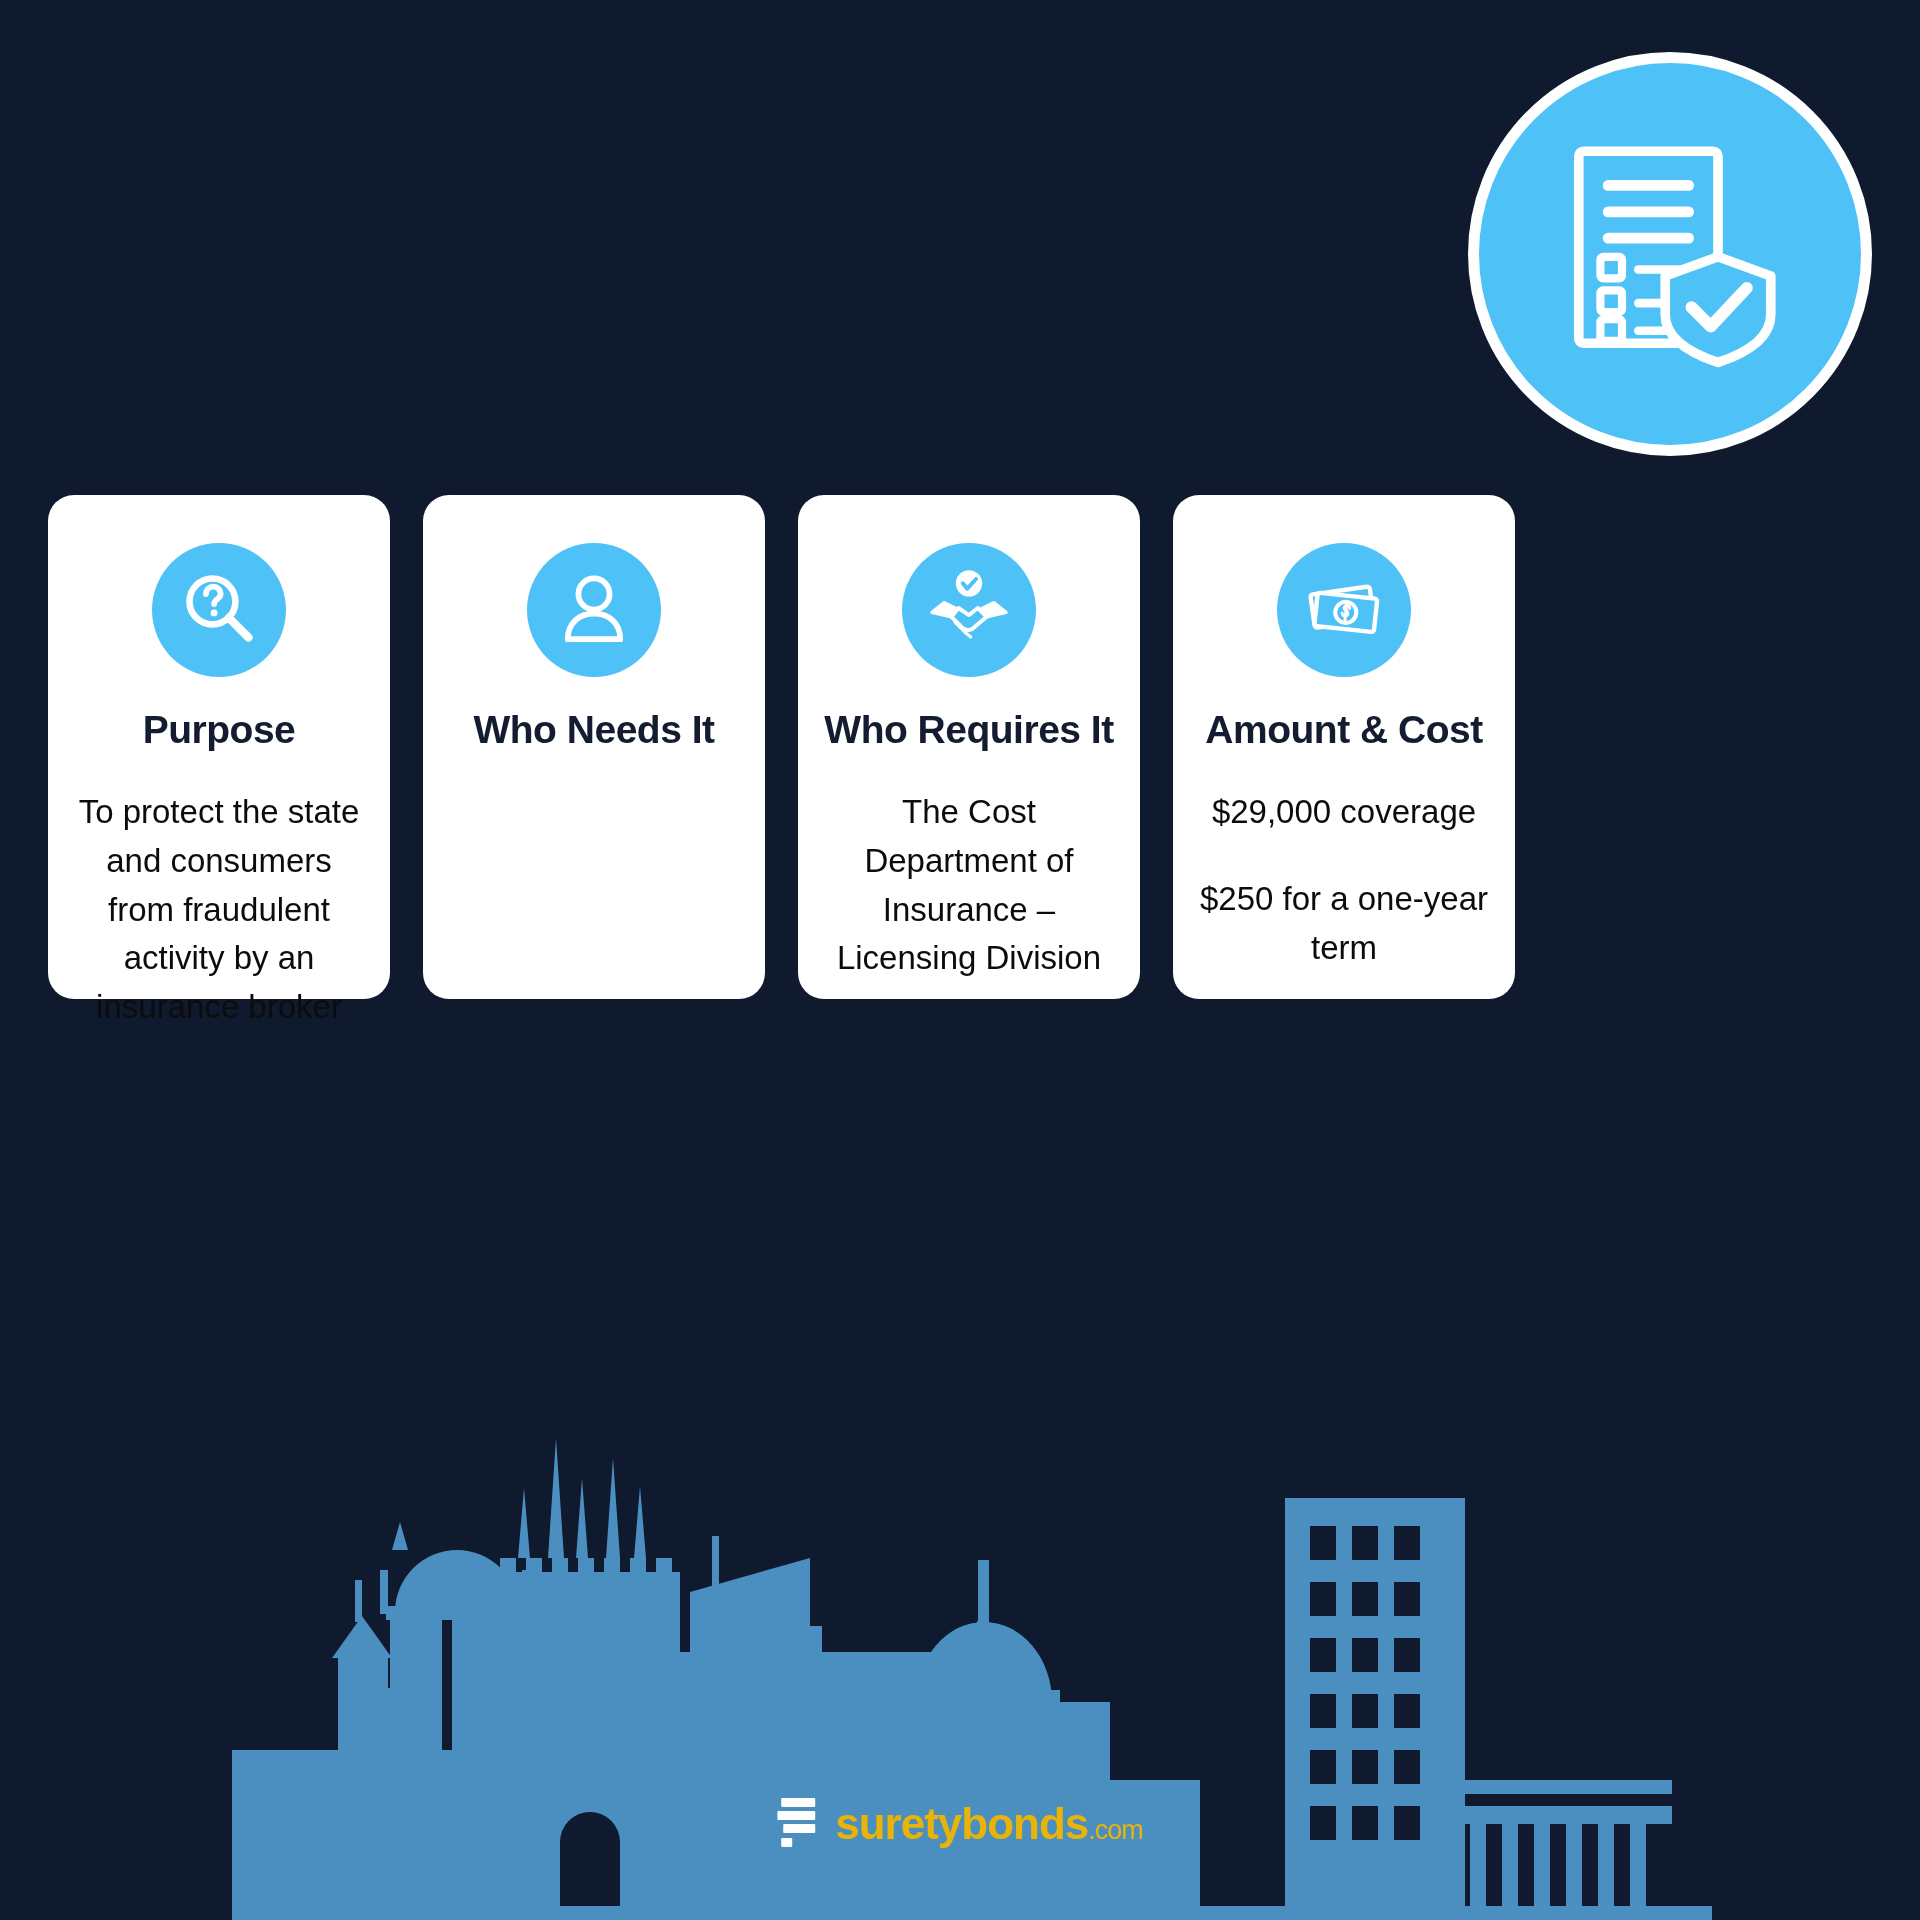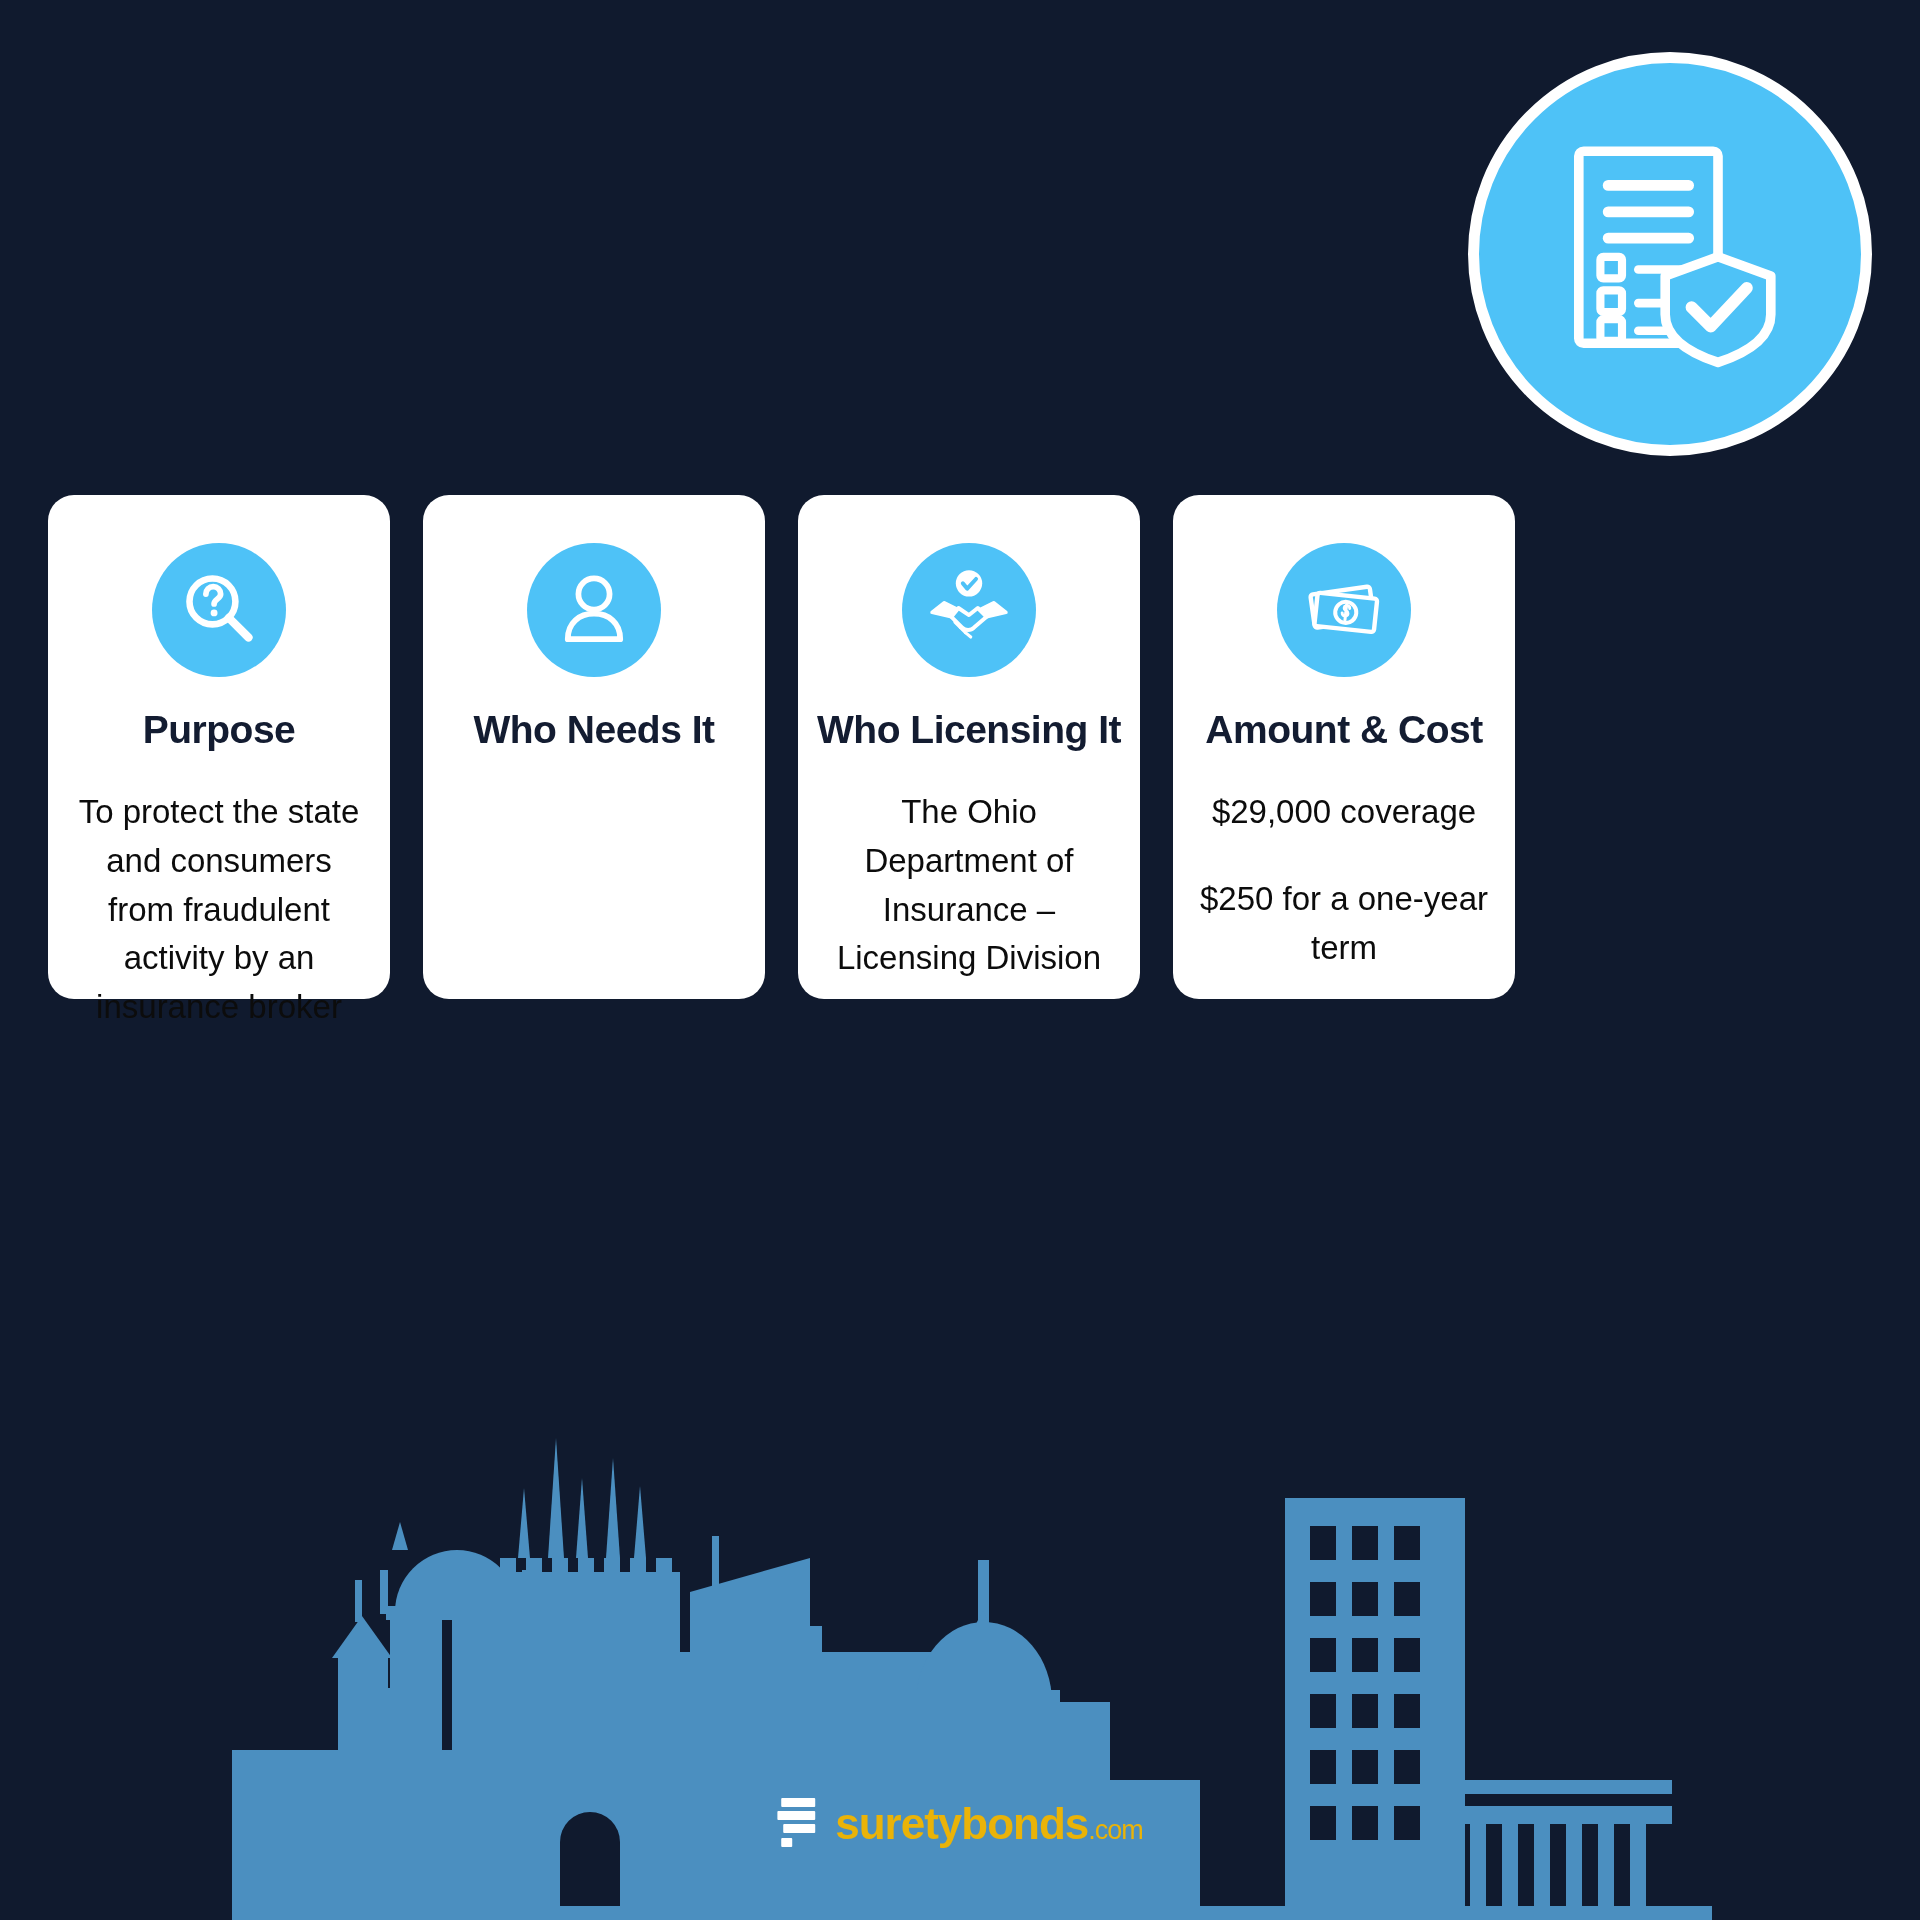--- a/index.html
+++ b/index.html
@@ -190,22 +190,22 @@
           <path d="M43 22 L48 28 L58 17" stroke="#4ec2f7" stroke-width="4.5" stroke-linecap="round" stroke-linejoin="round" fill="none"></path>
           <path d="M8 55 L22 44 L38 52 L30 60 Z" fill="#fff" stroke="#fff" stroke-width="4" stroke-linejoin="round"></path>
           <path d="M92 55 L78 44 L62 52 L70 60 Z" fill="#fff" stroke="#fff" stroke-width="4" stroke-linejoin="round"></path>
           <path d="M30 60 L42 72 C46 76 52 76 56 72 L70 60 L60 50 L50 58 L38 50 Z" fill="#4ec2f7" stroke="#fff" stroke-width="4.5" stroke-linejoin="round"></path>
           <path d="M34 66 L40 72" stroke="#fff" stroke-width="3.5" stroke-linecap="round"></path>
           <path d="M40 72 L46 78" stroke="#fff" stroke-width="3.5" stroke-linecap="round"></path>
           <path d="M46 78 L52 83" stroke="#fff" stroke-width="3.5" stroke-linecap="round"></path>
         </svg>
       </span>
     </div>
-    <div class="card-title">Who Licensing It</div>
-    <div class="card-body">The Ohio Department of Insurance – Licensing Division</div>
+    <div class="card-title">Who Requires It</div>
+    <div class="card-body">The Cost Department of Insurance – Licensing Division</div>
   </div>
 
   <div class="card">
     <div class="card-icon">
       <span>
         <svg width="88" height="88" viewBox="0 0 100 100" fill="none">
           <rect x="14" y="30" width="68" height="38" rx="3" transform="rotate(-8 48 49)" stroke="#fff" stroke-width="5"></rect>
           <rect x="18" y="36" width="68" height="38" rx="3" transform="rotate(6 52 55)" fill="#4ec2f7" stroke="#fff" stroke-width="5"></rect>
           <circle cx="52" cy="55" r="12" stroke="#fff" stroke-width="4.5" transform="rotate(6 52 55)"></circle>
           <path d="M52 46 V64 M56 50 C56 47.5 53.5 46.5 51.5 47.5 C49 48.6 49 52 52 53 C55 54 55.5 57.5 53 58.8 C50.8 59.8 48 58.6 48 56" stroke="#fff" stroke-width="3.4" stroke-linecap="round" fill="none" transform="rotate(6 52 55)"></path>

